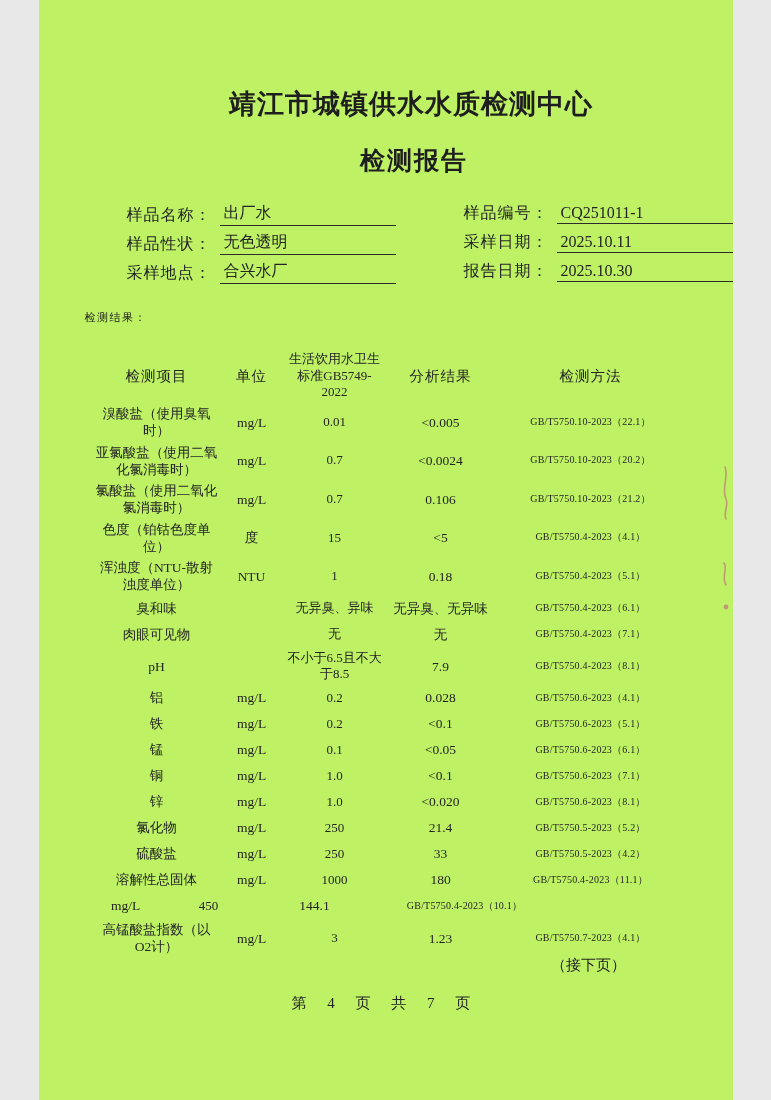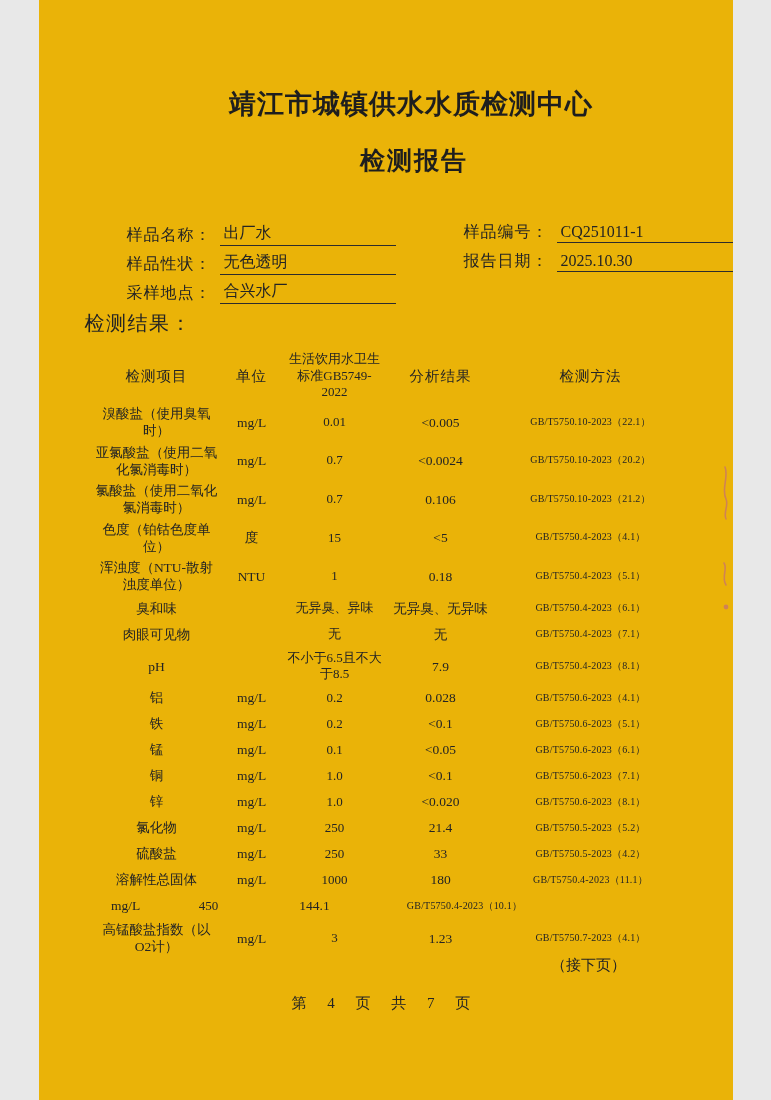--- a/index.html
+++ b/index.html
@@ -1,21 +1,21 @@
 <!DOCTYPE html>
 <html lang="zh"><head>
 <meta charset="utf-8">
 <style>
   html, body { margin: 0; padding: 0; background: #e8e8e8; }
   .page {
     position: relative;
     width: 694px;
     height: 1100px;
     margin: 0 auto;
-    background: #eab308;
+    background: #bef264;
     overflow: hidden;
     font-family: "Liberation Serif", "DejaVu Serif", serif;
     color: #242424;
   }
   .org-title {
     position: absolute;
     top: 86px; left: 0; width: 745px;
     text-align: center;
     font-size: 27px;
     font-weight: 700;
@@ -43,26 +43,25 @@
     text-align: center;
   }
   .info-value {
     display: inline-block;
     font-size: 16px;
     width: 172px;
     margin-left: 8px;
     padding: 0 0 1px 4px;
     border-bottom: 1.4px solid #2c2c2c;
     vertical-align: bottom;
-    margin-top: 20px;
   }
   .section-label {
     position: absolute;
     top: 310px; left: 46px;
-    font-size: 20px;
+    font-size: 11px;
     letter-spacing: 1.5px;
   }
   .rtable {
     position: absolute;
     top: 349px; left: 55px;
     width: 592px;
     font-size: 13.5px;
   }
   .trow { display: flex; align-items: center; min-height: 26px; }
   .thead-row { min-height: 54px; font-size: 13.5px; }
@@ -123,20 +122,23 @@
     <div class="info-row">
       <span class="info-label">采样地点：</span><span class="info-value">合兴水厂</span>
     </div>
   </div>
 
   <div class="info-block info-right">
     <div class="info-row">
       <span class="info-label">样品编号：</span><span class="info-value">CQ251011-1</span>
     </div>
     <div class="info-row">
+      <span class="info-label">采样日期：</span><span class="info-value">2025.10.11</span>
+    </div>
+    <div class="info-row">
       <span class="info-label">报告日期：</span><span class="info-value">2025.10.30</span>
     </div>
   </div>
 
   <div class="section-label">检测结果：</div>
 
   <div class="rtable">
     <div class="trow thead-row">
       <div class="cell c-item">检测项目</div>
       <div class="cell c-unit">单位</div>

